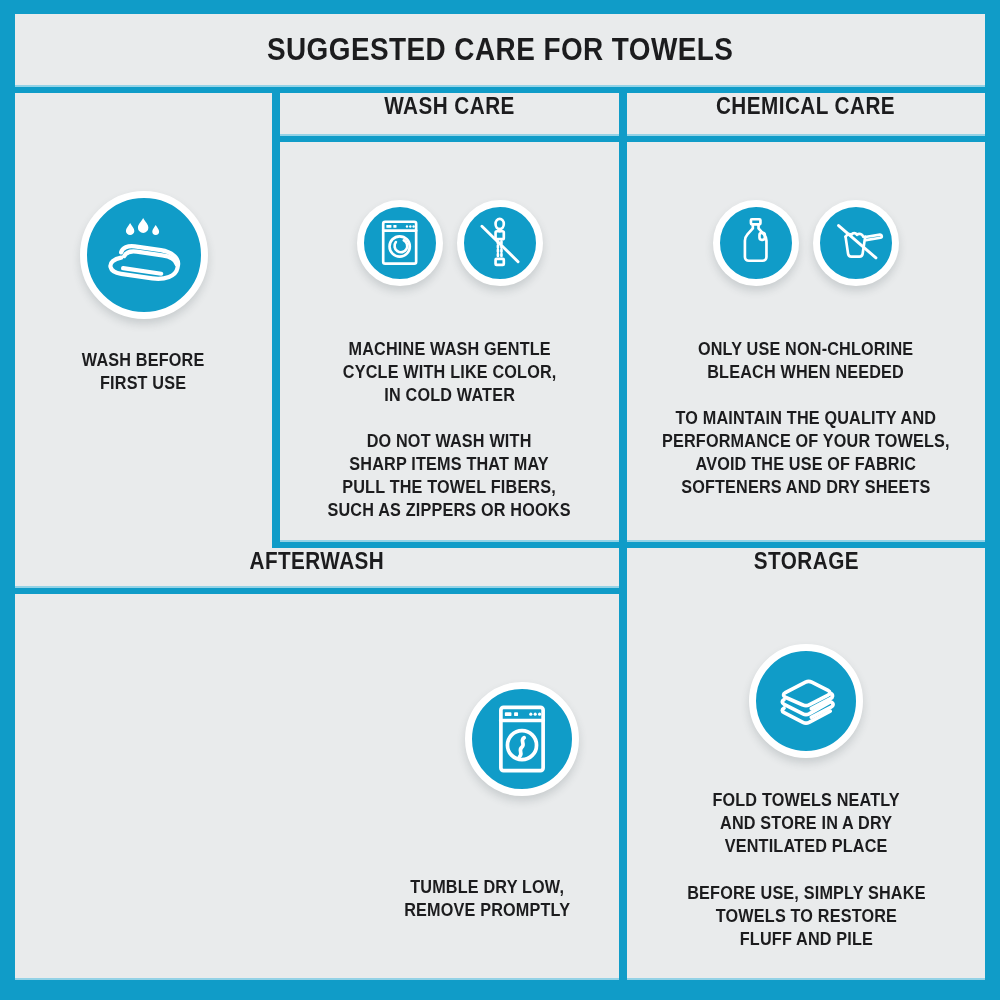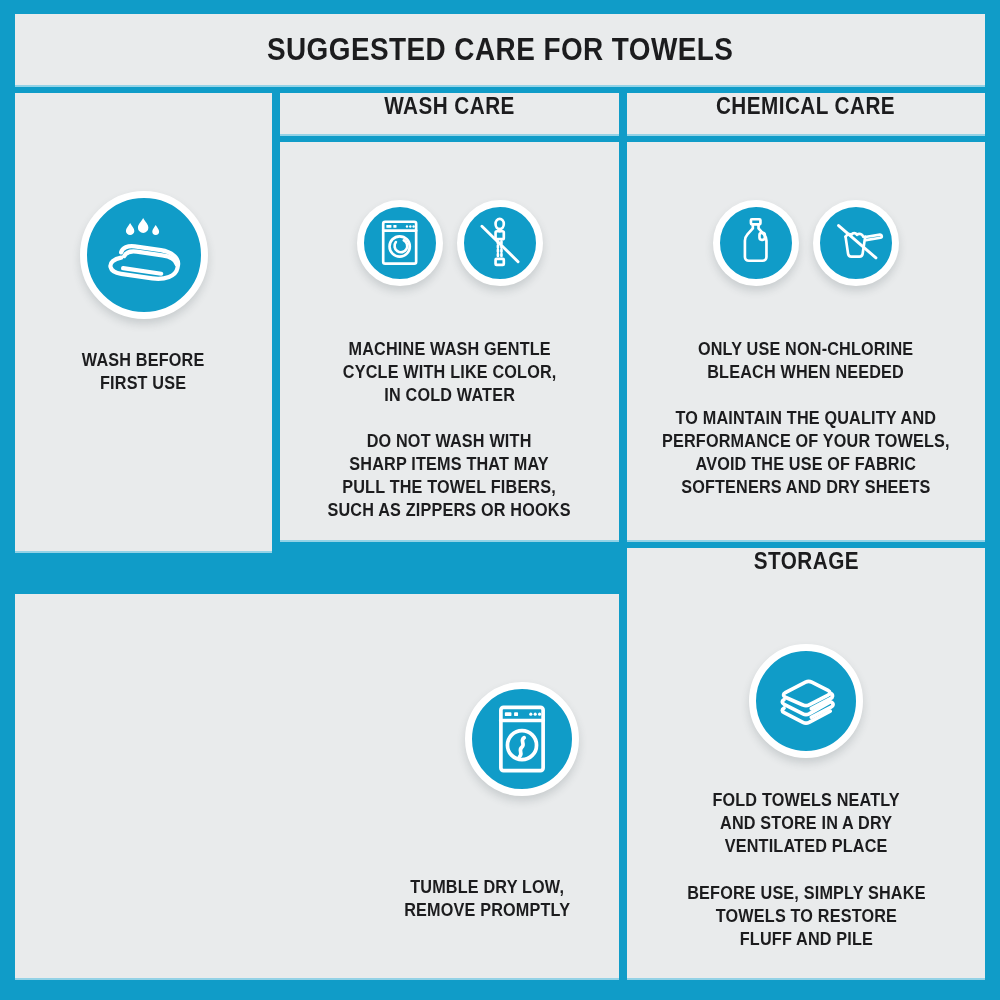--- a/index.html
+++ b/index.html
@@ -168,20 +168,23 @@
       </div>
     </div>
     <div class="body-text cond p1">ONLY USE NON-CHLORINE
 BLEACH WHEN NEEDED</div>
     <div class="body-text cond p2">TO MAINTAIN THE QUALITY AND
 PERFORMANCE OF YOUR TOWELS,
 AVOID THE USE OF FABRIC
 SOFTENERS AND DRY SHEETS</div>
   </div>
 
+  <div class="panel hdr afterwash-hdr">
+    <div class="hdr-text cond">AFTERWASH</div>
+  </div>
   <div class="panel afterwash-body">
     <div class="aw-group">
       <div class="badge b114">
         <svg viewBox="0 0 100 100" class="glyph">
           <rect x="26" y="14" width="48" height="72" rx="3"></rect>
           <line x1="26" y1="29" x2="74" y2="29"></line>
           <rect class="fill" x="30.5" y="19.5" width="7.5" height="4.5" rx="1"></rect>
           <rect class="fill" x="41" y="19.5" width="4.5" height="4.5" rx="1"></rect>
           <circle class="fill" cx="60" cy="21.8" r="1.8"></circle>
           <circle class="fill" cx="65" cy="21.8" r="1.8"></circle>

